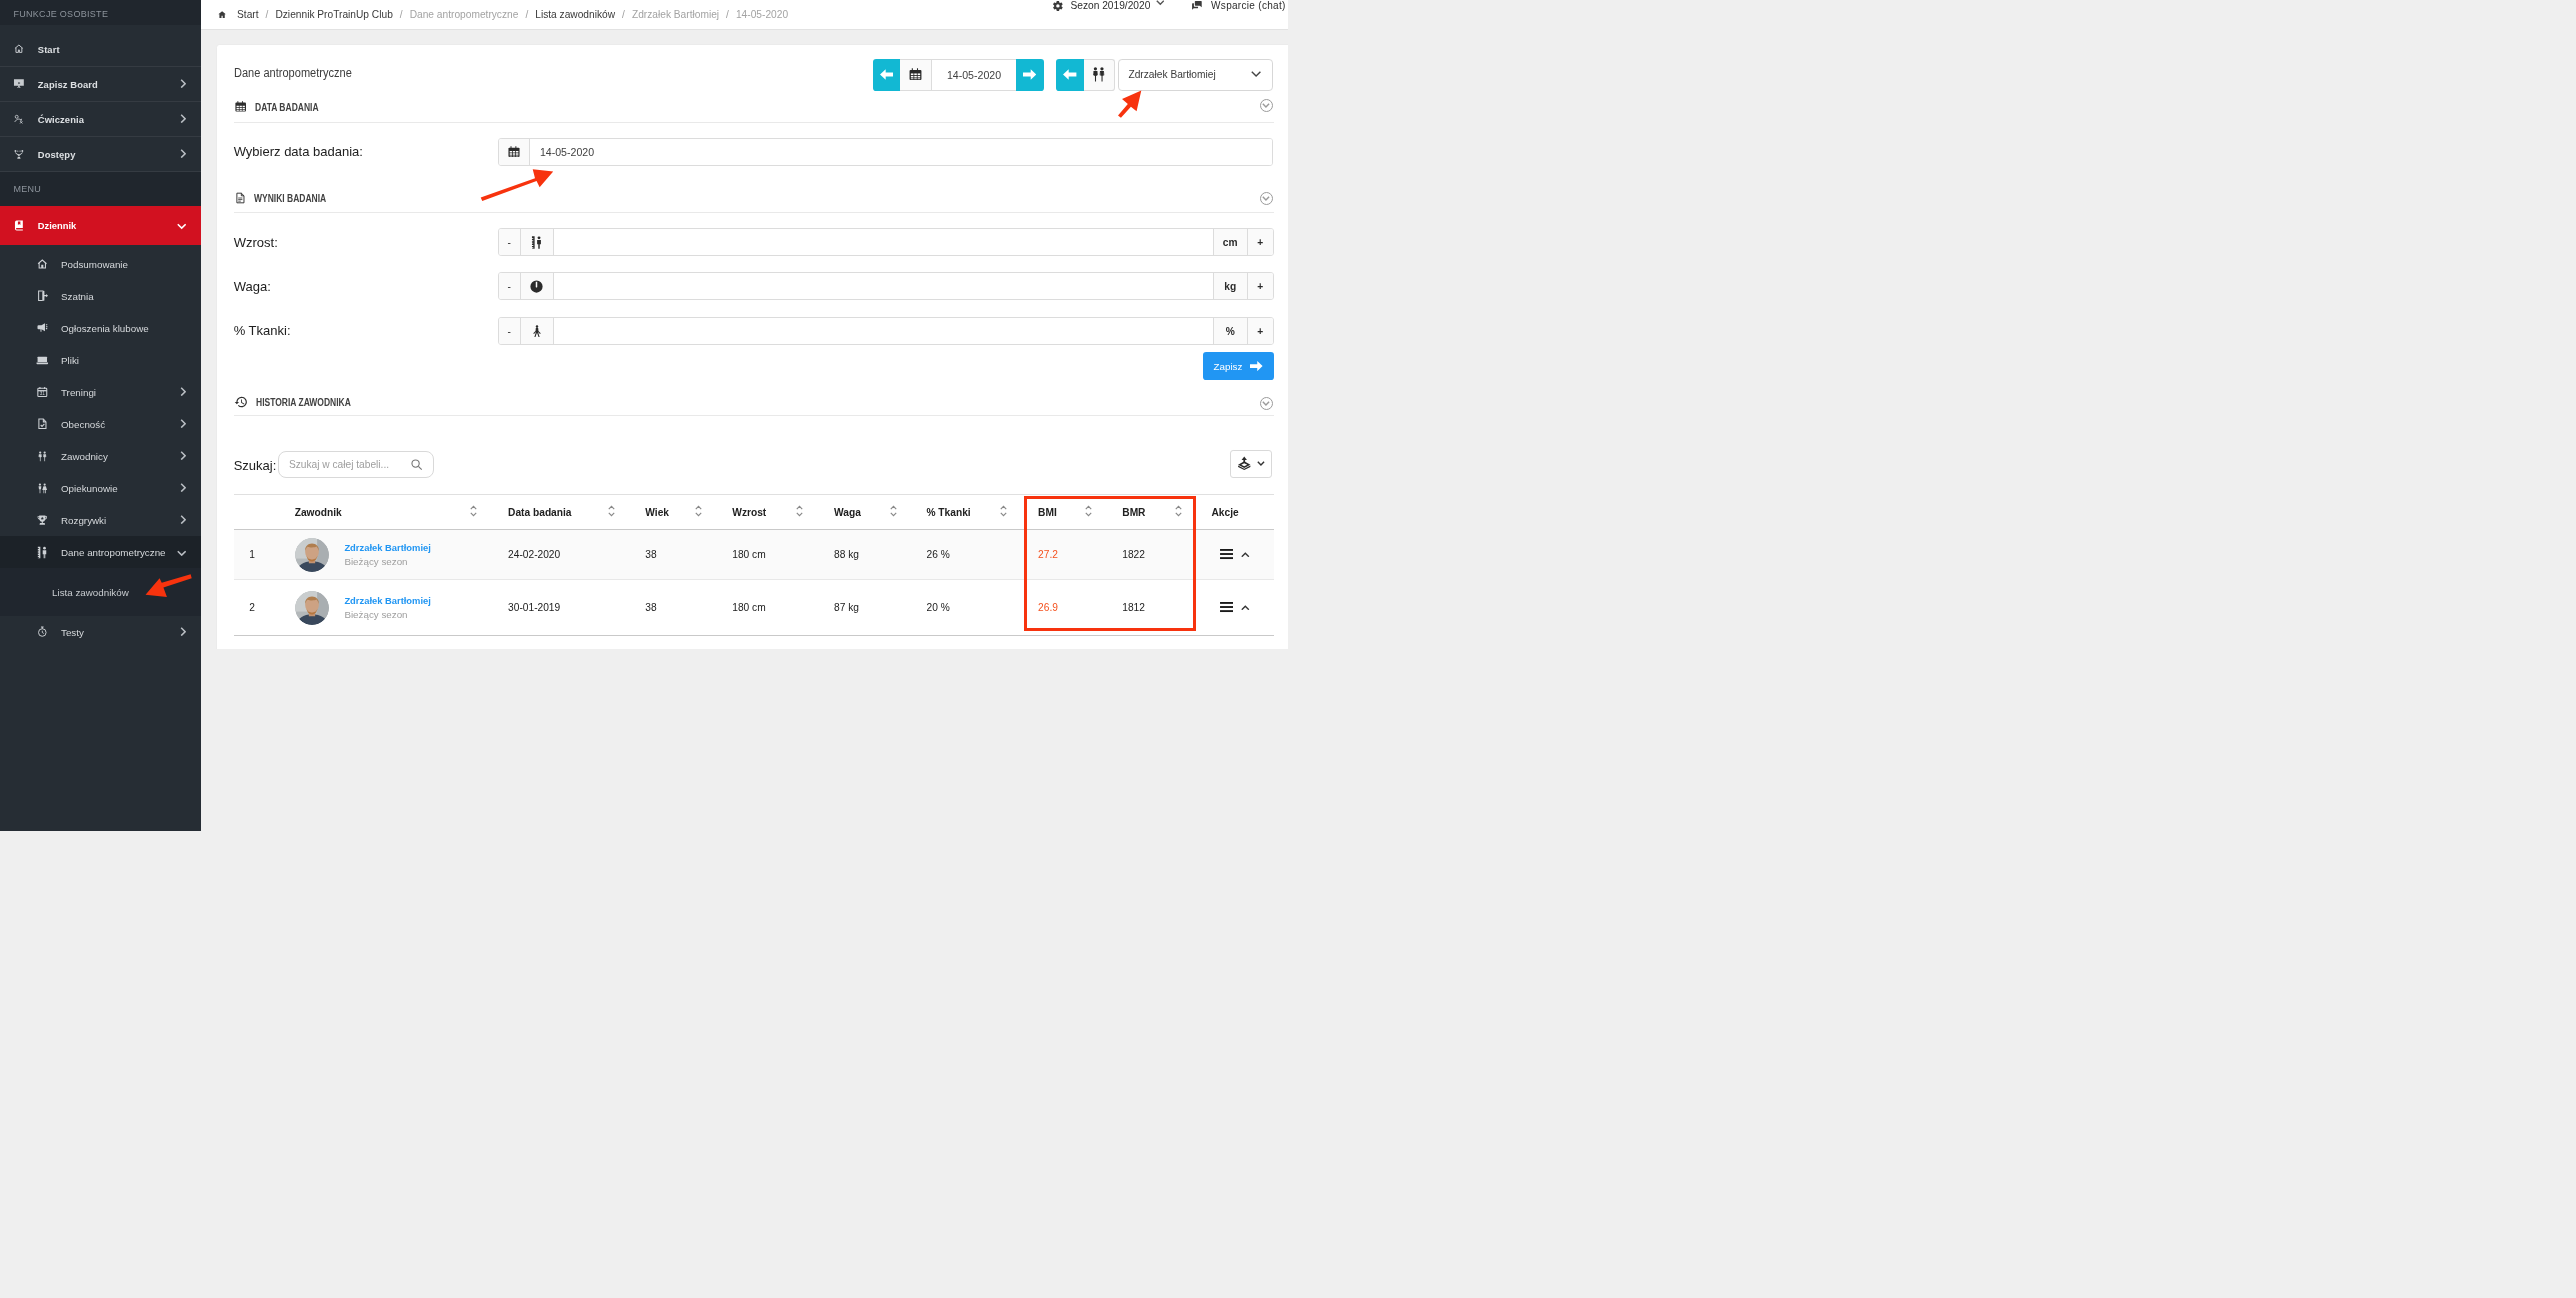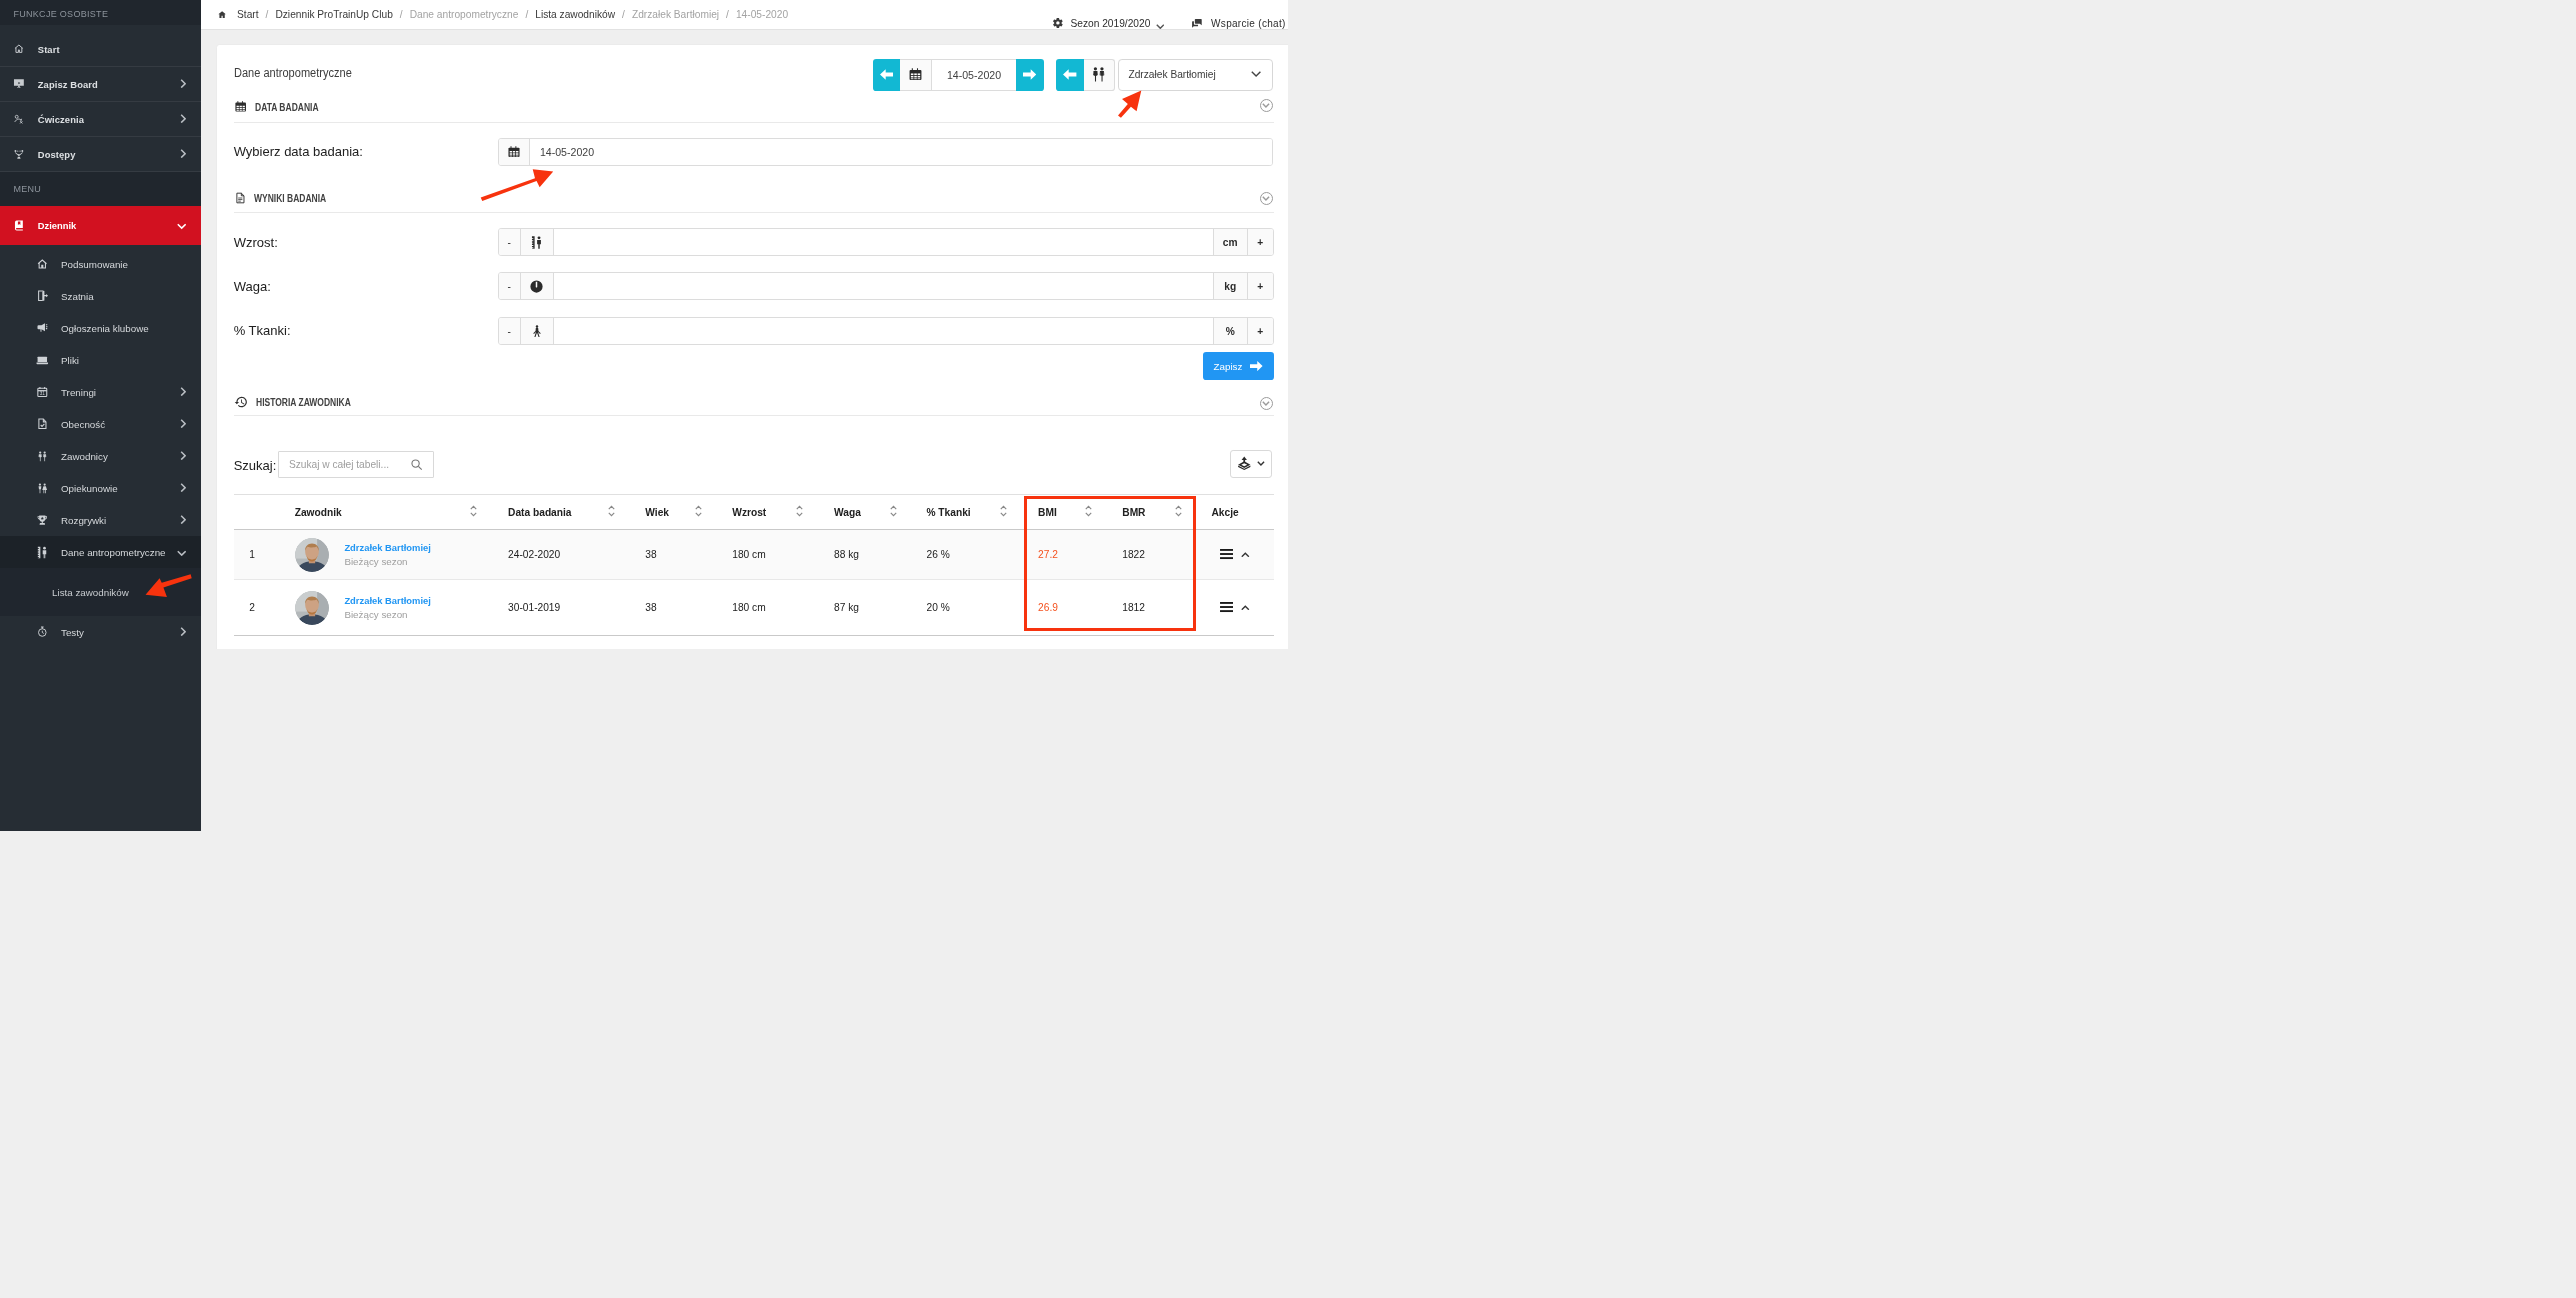--- a/index.html
+++ b/index.html
@@ -28,21 +28,21 @@
 li.active-sub .tx { color:#fff; }
 .lista-wrap { background:#20262e; height:48px; display:flex; align-items:center; }
 .lista-wrap .tx { margin-left:52px; color:#c9cdd1; font-size:9.8px; }
 
 .main { margin-left:201px; }
 .topbar { position:relative; height:30px; background:#fff; border-bottom:0.8px solid #e2e2e2; }
 .bc { position:absolute; left:15.7px; top:0; height:29px; display:flex; align-items:center; font-size:10.2px; color:#3a3a3a; }
 .bc .sep { color:#9e9e9e; margin:0 7px; }
 .bc .dim { color:#a3a3a3; }
 .bc .hic { display:flex; margin-right:10.2px; color:#3a3a3a; }
-.tbr { position:absolute; right:2.4px; top:0; height:29px; display:flex; align-items:flex-end; font-size:10.2px; color:#2d2d2d; }
+.tbr { position:absolute; right:2.4px; top:0; height:29px; display:flex; align-items:flex-start; font-size:10.2px; color:#2d2d2d; }
 .tbr .gear { display:flex; margin-right:7px; color:#3a3a3a; }
 .tbr .chat { display:flex; margin-right:7.9px; color:#3a3a3a; }
 .tbr .dn { margin-left:5.5px; margin-right:27px; display:flex; color:#555; }
 
 .content { padding:15px 15.7px; }
 .panel { position:relative; background:#fff; border-radius:2.4px; box-shadow:0 0.8px 1.6px rgba(0,0,0,.08); height:629px; width:1088px; }
 .title { position:absolute; left:17px; top:21px; font-size:12px; color:#3d3d3d; transform:scaleX(.92); transform-origin:left center; }
 
 .toolbar { position:absolute; top:13.5px; right:32px; height:32px; display:flex; }
 .tb-gap { width:12.6px; }
@@ -64,21 +64,21 @@
 .divider { position:absolute; left:17px; right:31px; height:0.8px; background:#e9e9e9; }
 .lbl { position:absolute; left:17px; font-size:13px; color:#212121; }
 
 .igrp { position:absolute; display:flex; height:28px; border:0.8px solid #dcdcdc; border-radius:3.1px; overflow:hidden; }
 .igrp .seg { display:flex; align-items:center; justify-content:center; background:#fafafa; border-right:0.8px solid #dcdcdc; color:#2b2b2b; font-size:10.2px; }
 .igrp .seg.last { border-right:none; border-left:0.8px solid #dcdcdc;font-weight:bold; }
 .igrp .fld { background:#fff; flex:1; }
 .zapisz { position:absolute; width:71px; height:28px; background:#2196f3; border-radius:3.1px; color:#fff; display:flex; align-items:center; justify-content:center; font-size:9.8px; }
 .zapisz svg { margin-left:7.9px; }
 
-.searchbox { position:absolute; width:156px; height:27px; border:0.8px solid #d9d9d9; border-radius:1px; display:flex; align-items:center; position:absolute; }
+.searchbox { position:absolute; width:156px; height:27px; border:0.8px solid #d9d9d9; border-radius:8px; display:flex; align-items:center; position:absolute; }
 .searchbox .ph { margin-left:10.2px; font-size:10.2px; color:#9e9e9e; }
 .searchbox .mg { position:absolute; right:9.4px; color:#757575; display:flex; }
 .export { position:absolute; width:42px; height:28px; border:0.8px solid #d9d9d9; border-radius:3.1px; background:#fff; display:flex; align-items:center; justify-content:center; color:#2b2b2b; }
 
 .tbl { position:absolute; left:17px; top:449px; width:1040px; }
 .trow { display:flex; align-items:center; }
 .thead { height:36px; border-top:0.8px solid #e0e0e0; border-bottom:1.6px solid #c9c9c9; font-weight:bold; font-size:9.8px; color:#1a1a1a; }
 .tr1 { height:50px; background:#fafafa; border-bottom:0.8px solid #e8e8e8; }
 .tr2 { height:56px; border-bottom:1.6px solid #c9c9c9; }
 .td { position:relative; height:100%; display:flex; align-items:center; font-size:10.2px; color:#212121; }

